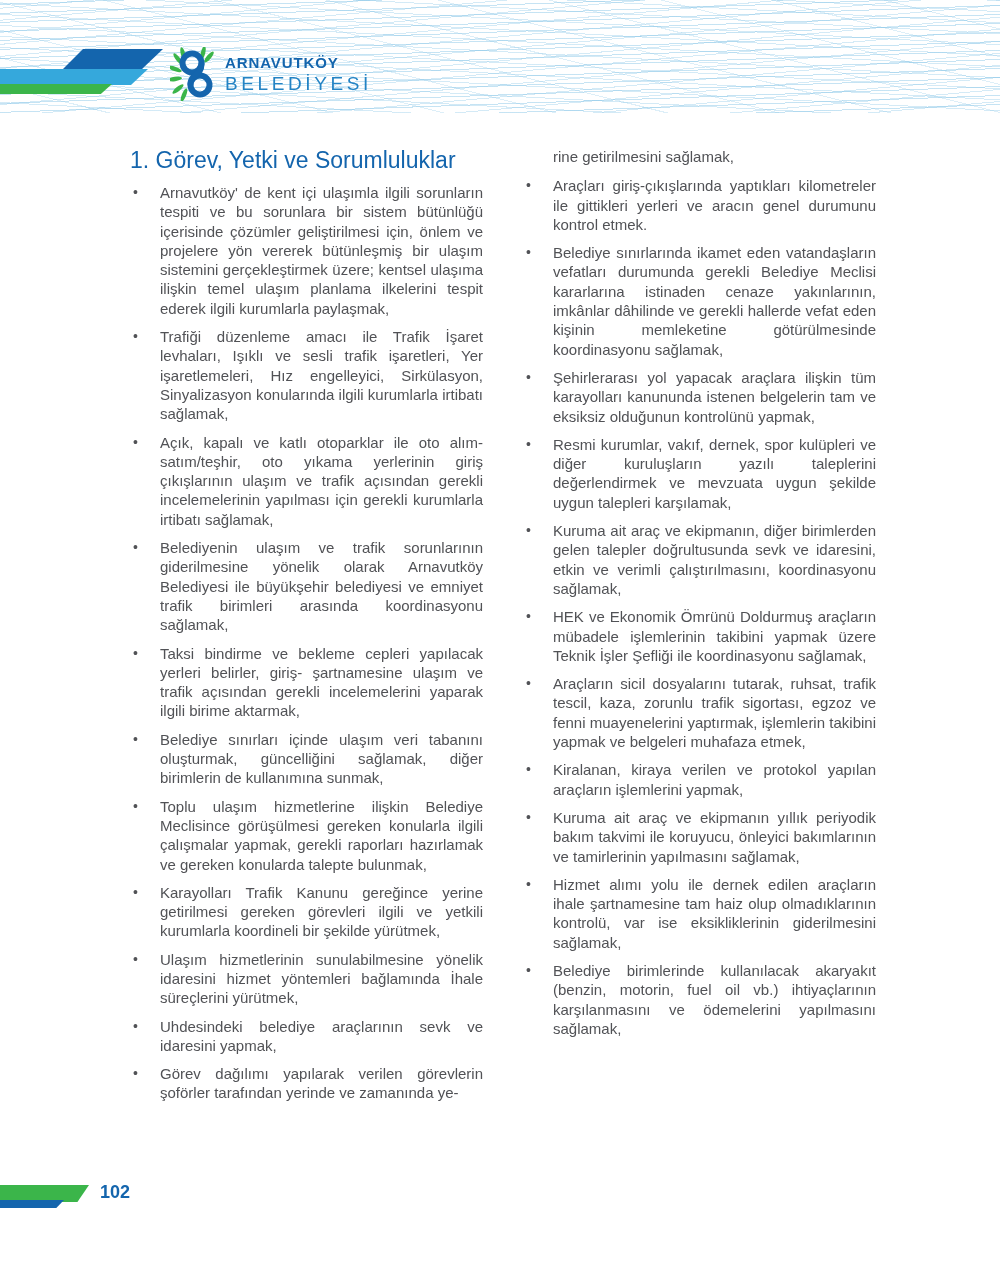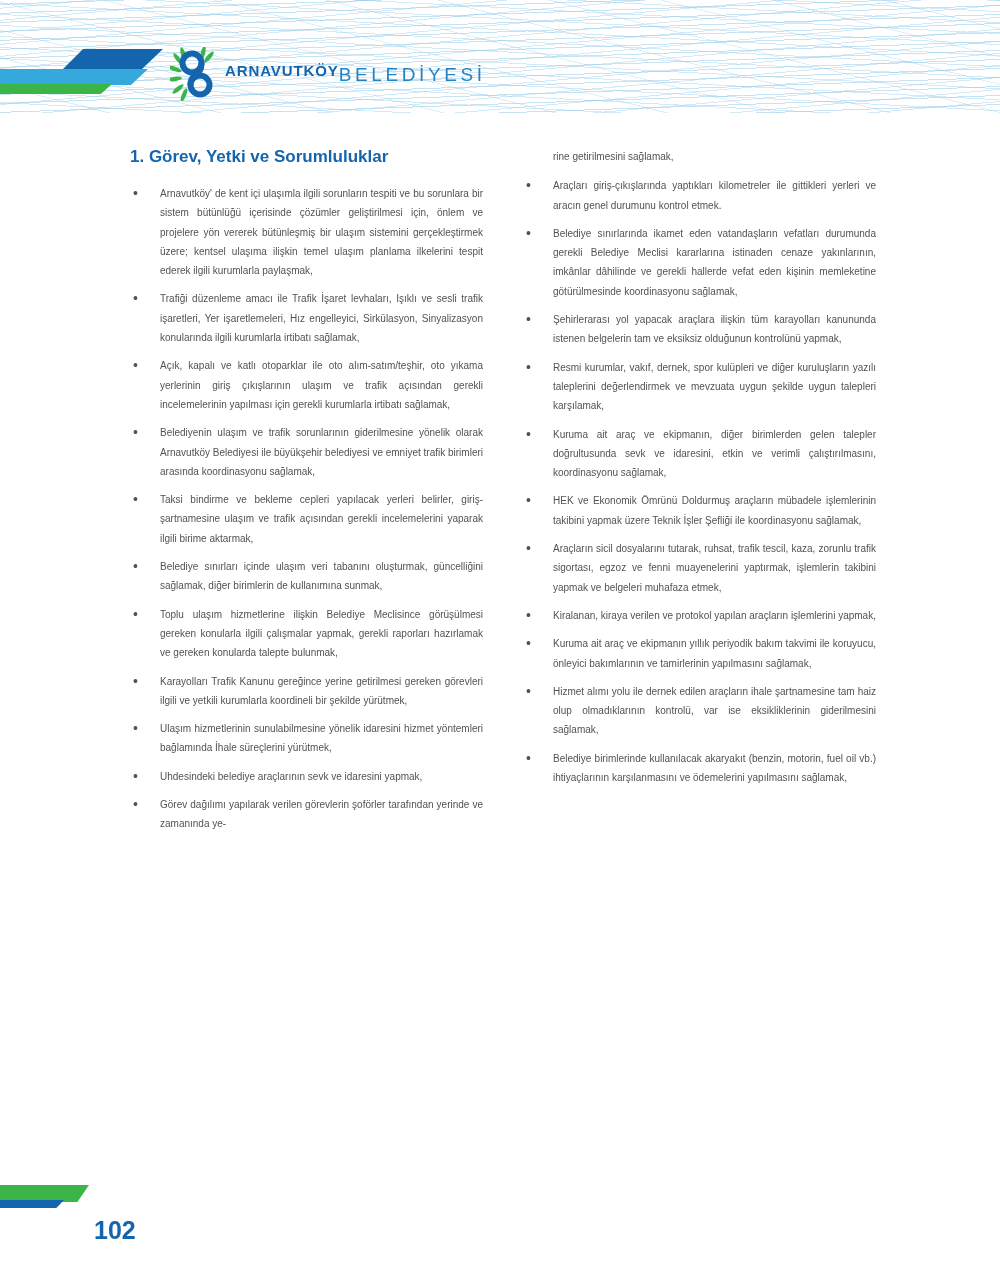--- a/index.html
+++ b/index.html
@@ -30,33 +30,33 @@
     clip-path:polygon(0 0, 100% 0, 88.5% 100%, 0 100%);
   }
   .deco-green {
     position:absolute; left:0; top:84px; width:112px; height:10px;
     background:var(--green,#3BB54A);
     clip-path:polygon(0 0, 100% 0, 90% 100%, 0 100%);
   }
   
   .logo { position:absolute; left:170px; top:47px; display:flex; align-items:center; gap:9px; }
   .logo-mark { width:46px; height:54px; }
-  .logo-text { display:flex; flex-direction:row; justify-content:center; }
+  .logo-text { display:flex; flex-direction:column; justify-content:center; }
   .logo-text .l1 { font-weight:bold; color:var(--accent-blue,#1465AD); font-size:15px; letter-spacing:0.9px; }
   .logo-text .l2 { color:#2383C4; font-size:19px; letter-spacing:3.6px; margin-top:2px; }
   
   .col { position:absolute; top:147px; width:353px; }
   .col-left  { left:130px; }
   .col-right { left:523px; }
   .heading {
-    margin:0 0 17px 0; font-size:17px; font-weight:bold;
+    margin:0 0 9px 0; font-size:23px; font-weight:normal;
     color:var(--accent-blue,#1465AD);
   }
   .intro, .item-text, .continuation {
-    font-size:10px; line-height:19.3px; color:var(--body-text,#515256);
+    font-size:15px; line-height:19.3px; color:var(--body-text,#515256);
     text-align:justify;
   }
   .intro { margin:0 0 13px 0; }
   .continuation { margin:0 0 10px 0; padding-left:30px; }
   ul.duty-list { list-style:none; margin:0; padding:0; }
   ul.duty-list li { display:flex; margin:0 0 9px 0; }
   .bullet { flex:0 0 30px; width:30px; padding-left:3px; box-sizing:border-box;
             color:var(--body-text,#515256); font-size:14px; line-height:19.3px; }
   .item-text { flex:1; }
   
@@ -64,22 +64,22 @@
     position:absolute; left:0; top:1185px; width:89px; height:17px;
     background:var(--green,#3BB54A);
     clip-path:polygon(0 0, 100% 0, 87% 100%, 0 100%);
   }
   .footer-blue {
     position:absolute; left:0; top:1200px; width:64px; height:8px;
     background:var(--accent-blue,#1465AD);
     clip-path:polygon(0 0, 100% 0, 88% 100%, 0 100%);
   }
   .page-number {
-    position:absolute; left:94px; top:1182px;
-    font-size:25px; font-weight:bold; color:var(--accent-blue,#1465AD);margin-top:34px;
+    position:absolute; left:100px; top:1182px;
+    font-size:18px; font-weight:bold; color:var(--accent-blue,#1465AD);
   }
 </style>
 </head>
 <body>
 
 <div class="page">
 
   <div class="header-pattern"></div>
   <div class="deco-darkblue"></div>
   <div class="deco-cyan"></div>

